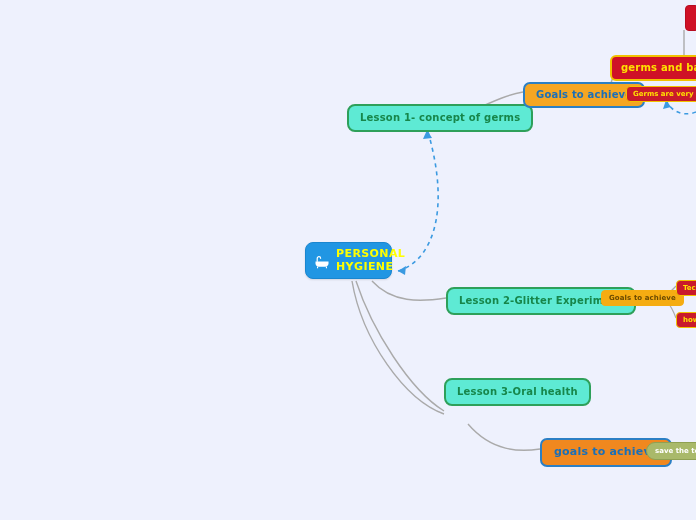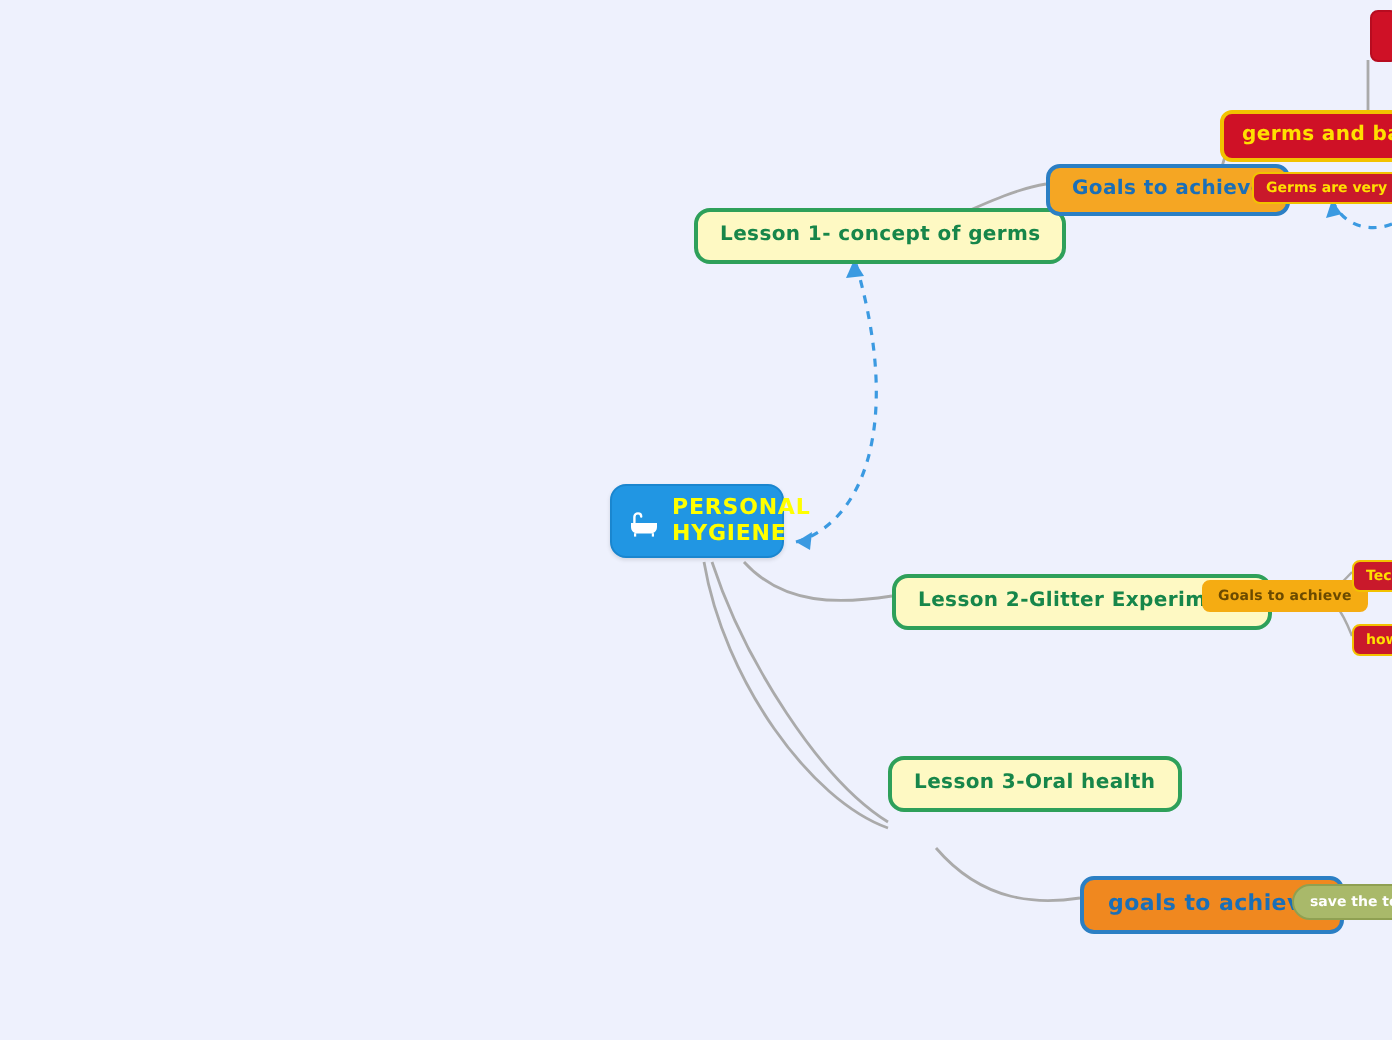--- a/index.html
+++ b/index.html
@@ -57,21 +57,21 @@
   .bath-icon {
     width: 16px;
     height: 14px;
     flex: 0 0 auto;
     position: relative;
     top: 1px;
   }
 
   
   .node-lesson {
-    background: #fef9c3;
+    background: #5eead4;
     border: 2px solid #2ea05a;
     border-radius: 8px;
     color: #17864a;
     font-weight: bold;
     font-size: 10px;
     padding: 6px 11px;
     letter-spacing: 0.2px;
   }
 
   

